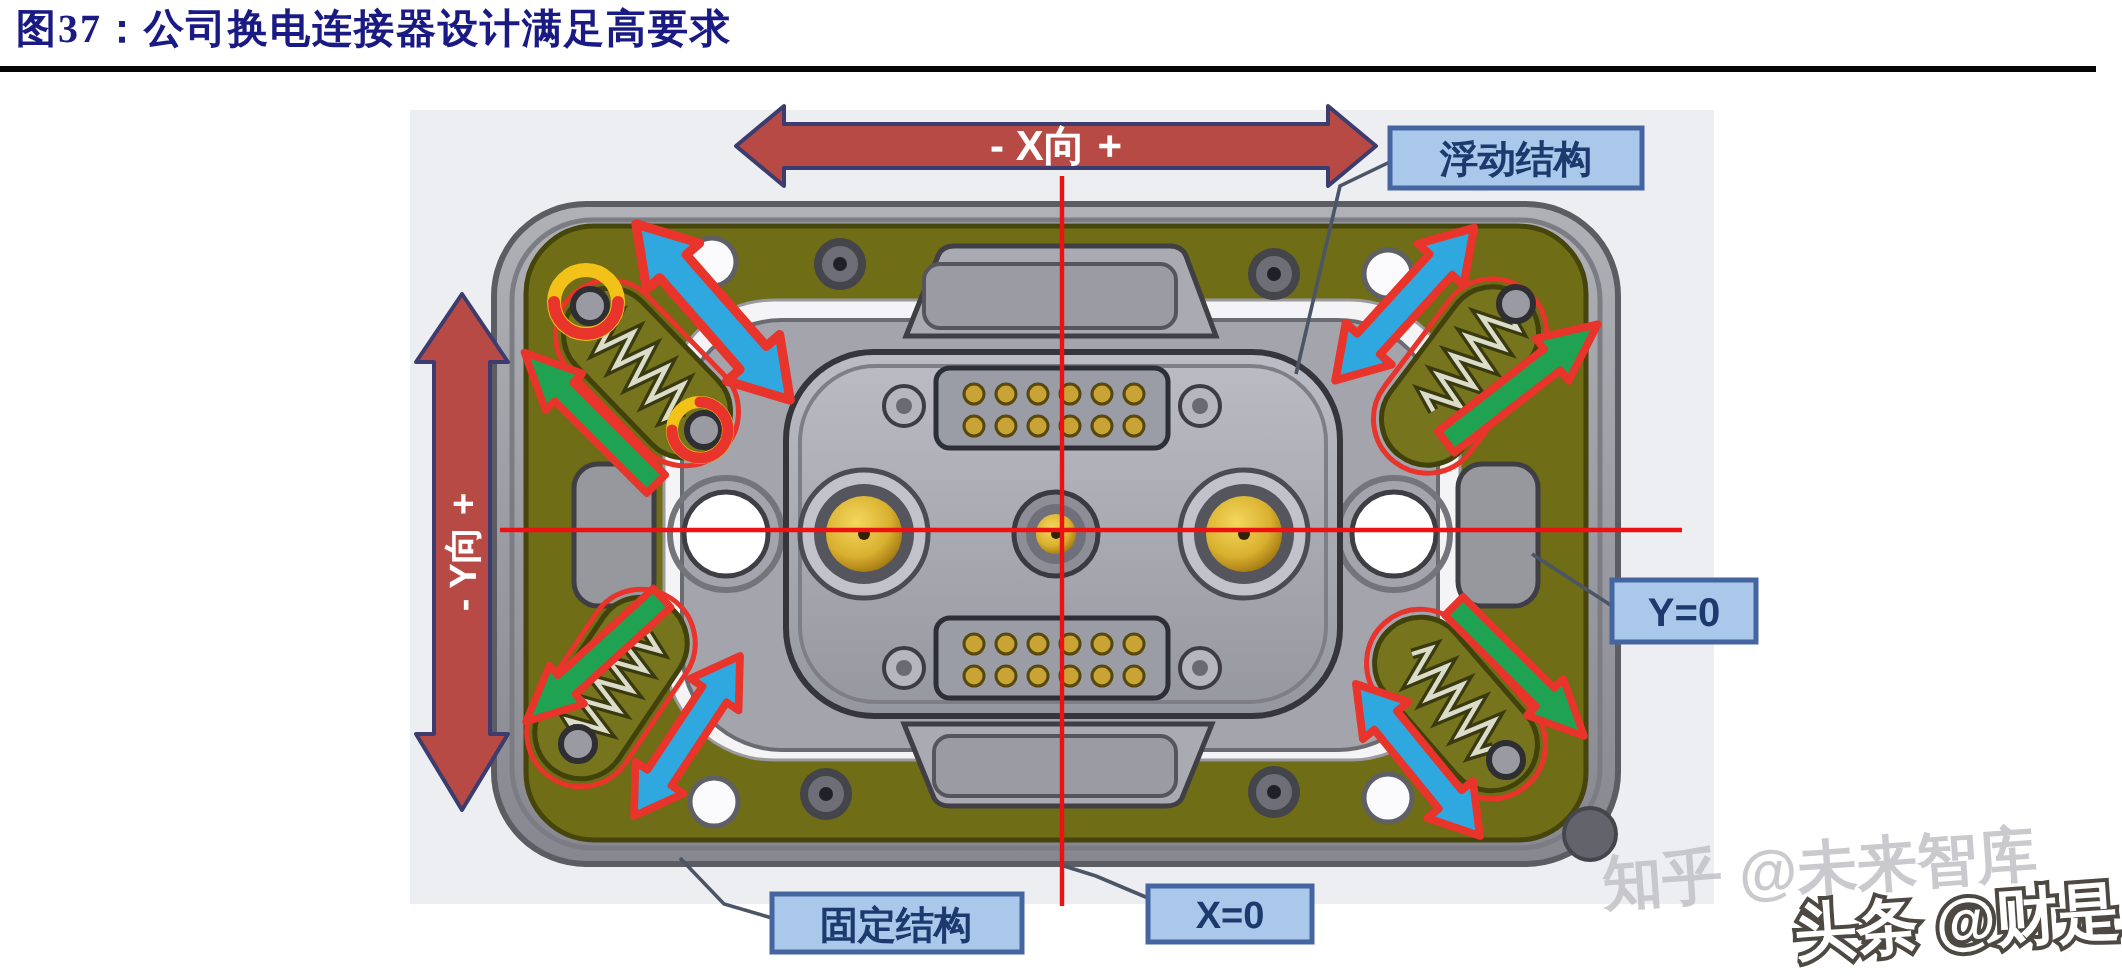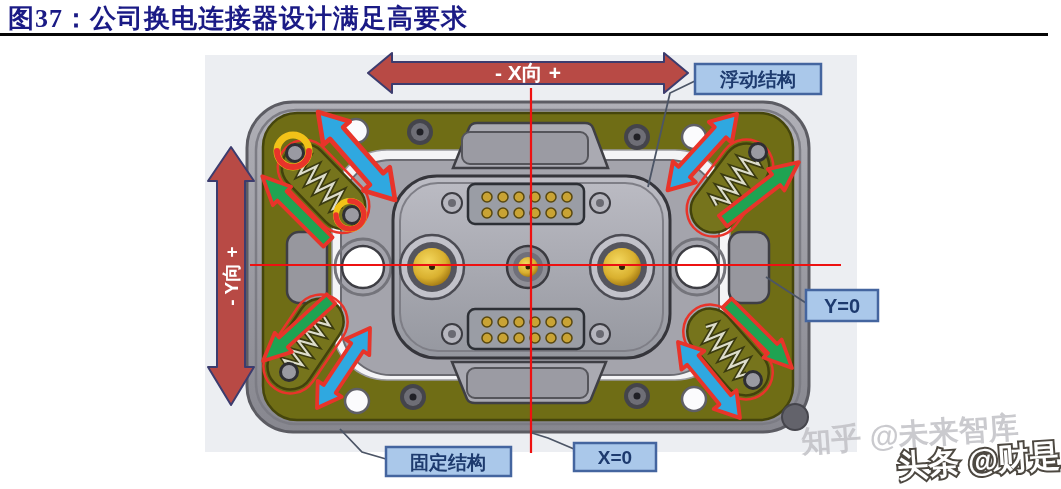--- a/index.html
+++ b/index.html
@@ -1,19 +1,19 @@
 <!DOCTYPE html>
 <html><head>
 <meta charset="utf-8">
 <style>
   html,body{margin:0;padding:0;background:#ffffff;}
   #page{position:relative;width:1061px;height:489px;background:#ffffff;overflow:hidden;
         font-family:"Liberation Sans",sans-serif;}
   #fig-title{position:absolute;left:8px;top:1px;font-family:"Liberation Serif",serif;
-        font-weight:bold;font-size:26px;color:#1a1a85;letter-spacing:1px;white-space:nowrap;}
+        font-weight:bold;font-size:20px;color:#1a1a85;letter-spacing:1px;white-space:nowrap;}
   #title-rule{position:absolute;left:0;top:33px;width:1048px;height:3px;background:#060606;}
   #diagram-svg{position:absolute;left:0;top:0;}
   .callout-text{font-family:"Liberation Sans",sans-serif;font-weight:bold;fill:#1d3a6e;}
   .axis-text{font-family:"Liberation Sans",sans-serif;font-weight:bold;fill:#ffffff;}
   .wm1{font-family:"Liberation Sans",sans-serif;font-weight:bold;fill:#bfbfc4;opacity:.82;}
   .wm2{font-family:"Liberation Sans",sans-serif;font-weight:bold;fill:#ffffff;
        stroke:#4d4841;stroke-width:4px;paint-order:stroke;}
 </style>
 </head>
 <body>

